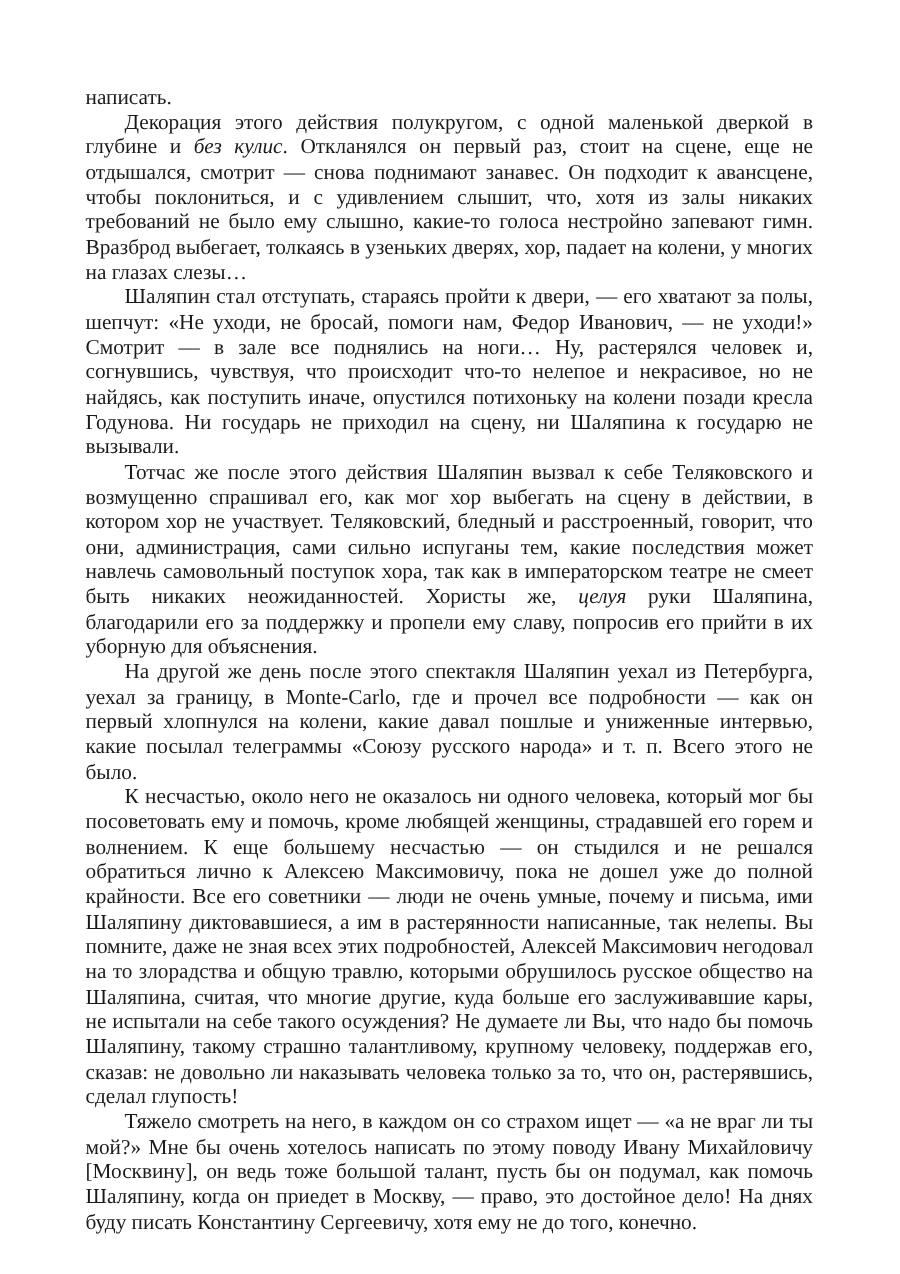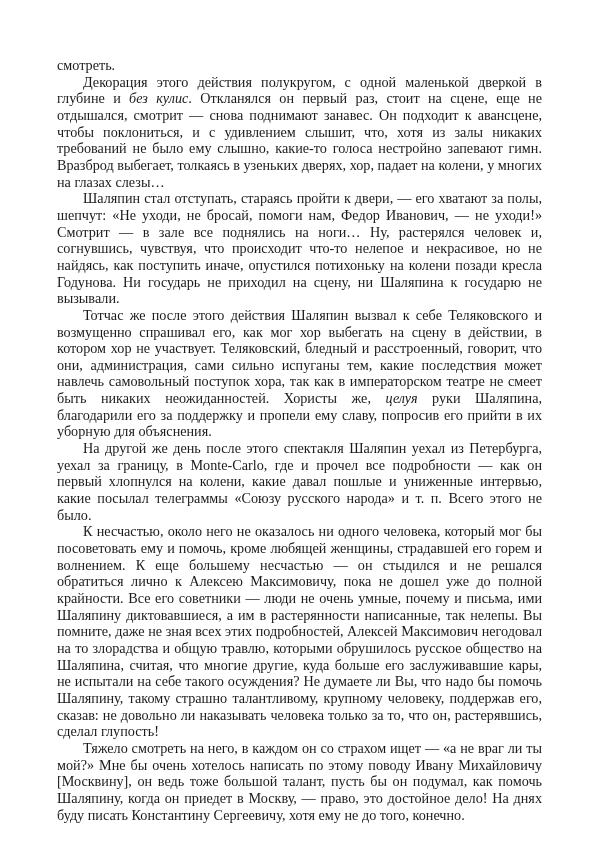--- a/index.html
+++ b/index.html
@@ -21,21 +21,21 @@
     hyphens: none;
   }
   .page p.cont { text-indent: 0; }
   .page em { }
 </style>
 </head>
 <body>
 
 <div class="page">
   <p class="cont">
-    <span>смотреть.</span>
+    <span>написать.</span>
   </p>
   <p>
     <span>Декорация этого действия полукругом, с одной маленькой дверкой в глубине и </span><em>без кулис</em><span>. Откланялся он первый раз, стоит на сцене, еще не отдышался, смотрит — снова поднимают занавес. Он подходит к авансцене, чтобы поклониться, и с удивлением слышит, что, хотя из залы никаких требований не было ему слышно, какие-то голоса нестройно запевают гимн. Вразброд выбегает, толкаясь в узеньких дверях, хор, падает на колени, у многих на глазах слезы…</span>
   </p>
   <p>
     <span>Шаляпин стал отступать, стараясь пройти к двери, — его хватают за полы, шепчут: «Не уходи, не бросай, помоги нам, Федор Иванович, — не уходи!» Смотрит — в зале все поднялись на ноги… Ну, растерялся человек и, согнувшись, чувствуя, что происходит что-то нелепое и некрасивое, но не найдясь, как поступить иначе, опустился потихоньку на колени позади кресла Годунова. Ни государь не приходил на сцену, ни Шаляпина к государю не вызывали.</span>
   </p>
   <p>
     <span>Тотчас же после этого действия Шаляпин вызвал к себе Теляковского и возмущенно спрашивал его, как мог хор выбегать на сцену в действии, в котором хор не участвует. Теляковский, бледный и расстроенный, говорит, что они, администрация, сами сильно испуганы тем, какие последствия может навлечь самовольный поступок хора, так как в императорском театре не смеет быть никаких неожиданностей. Хористы же, </span><em>целуя</em><span> руки Шаляпина, благодарили его за поддержку и пропели ему славу, попросив его прийти в их уборную для объяснения.</span>
   </p>

